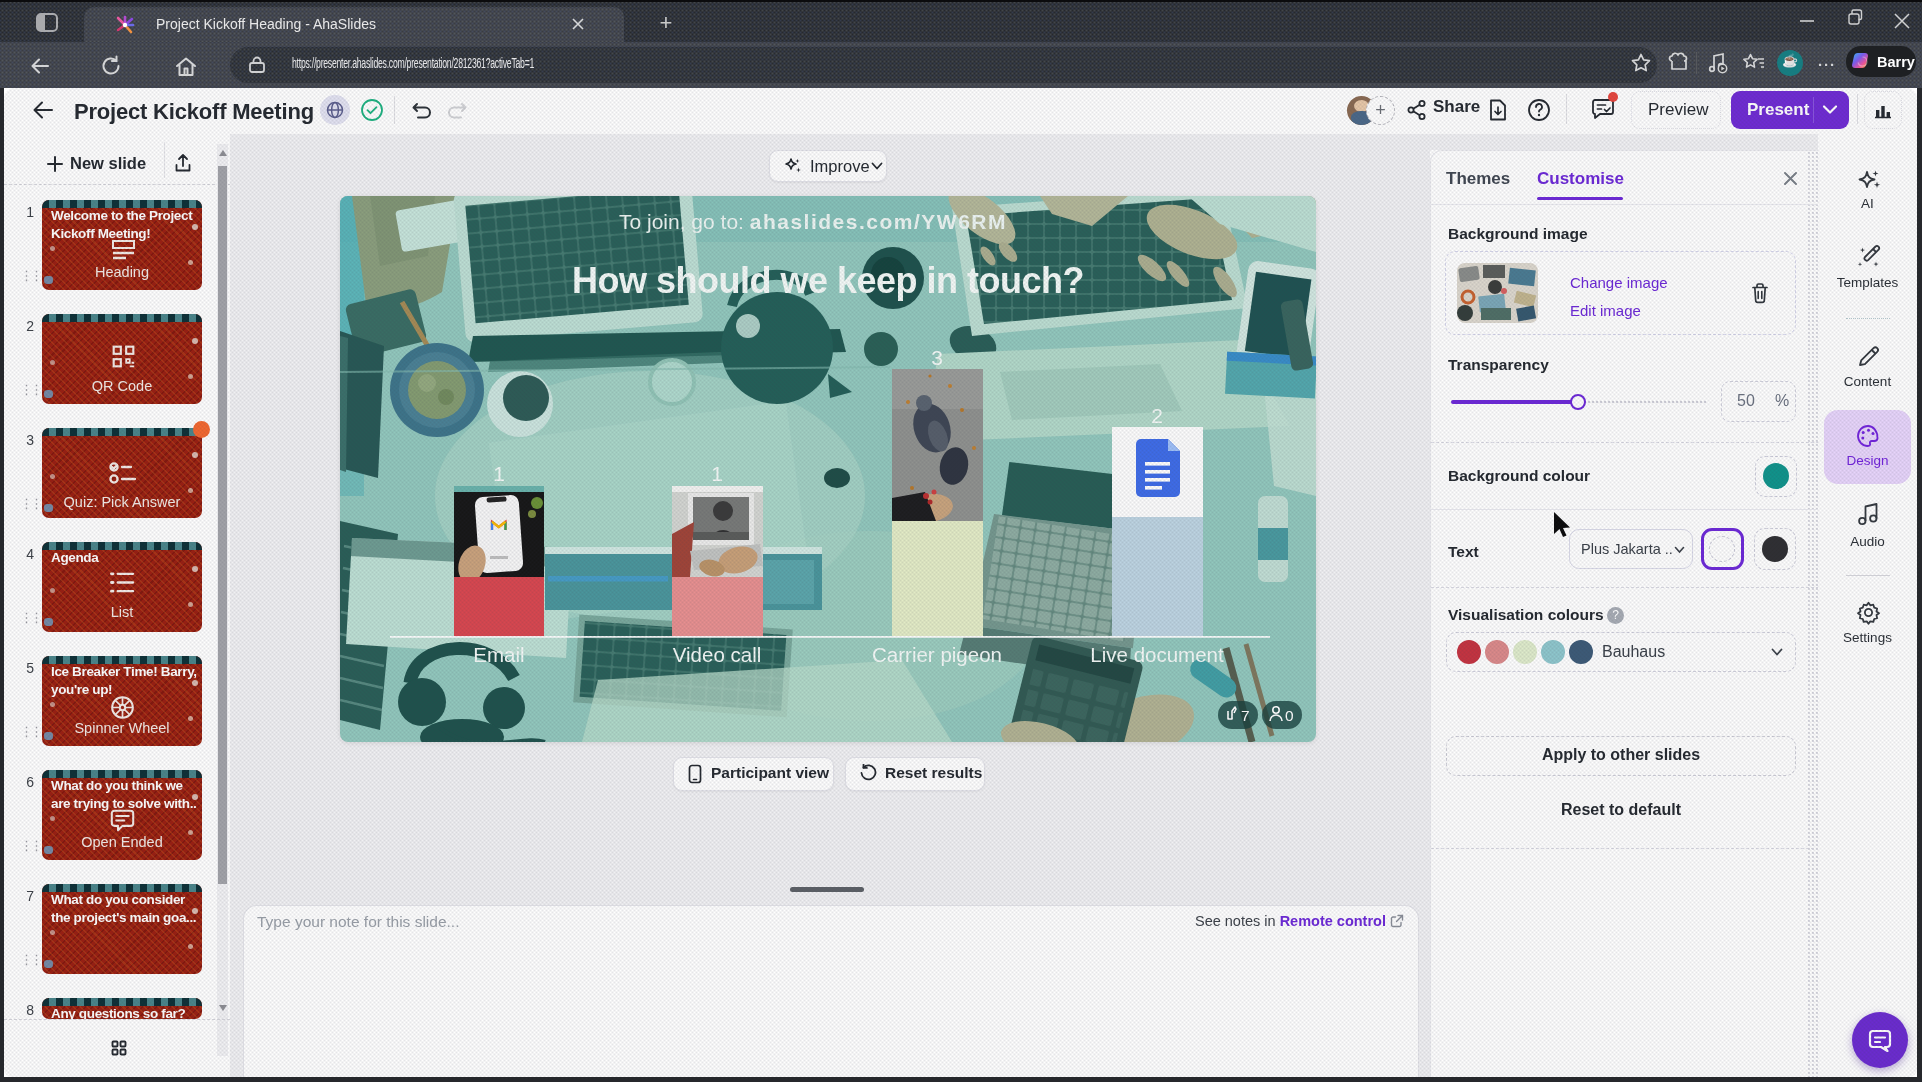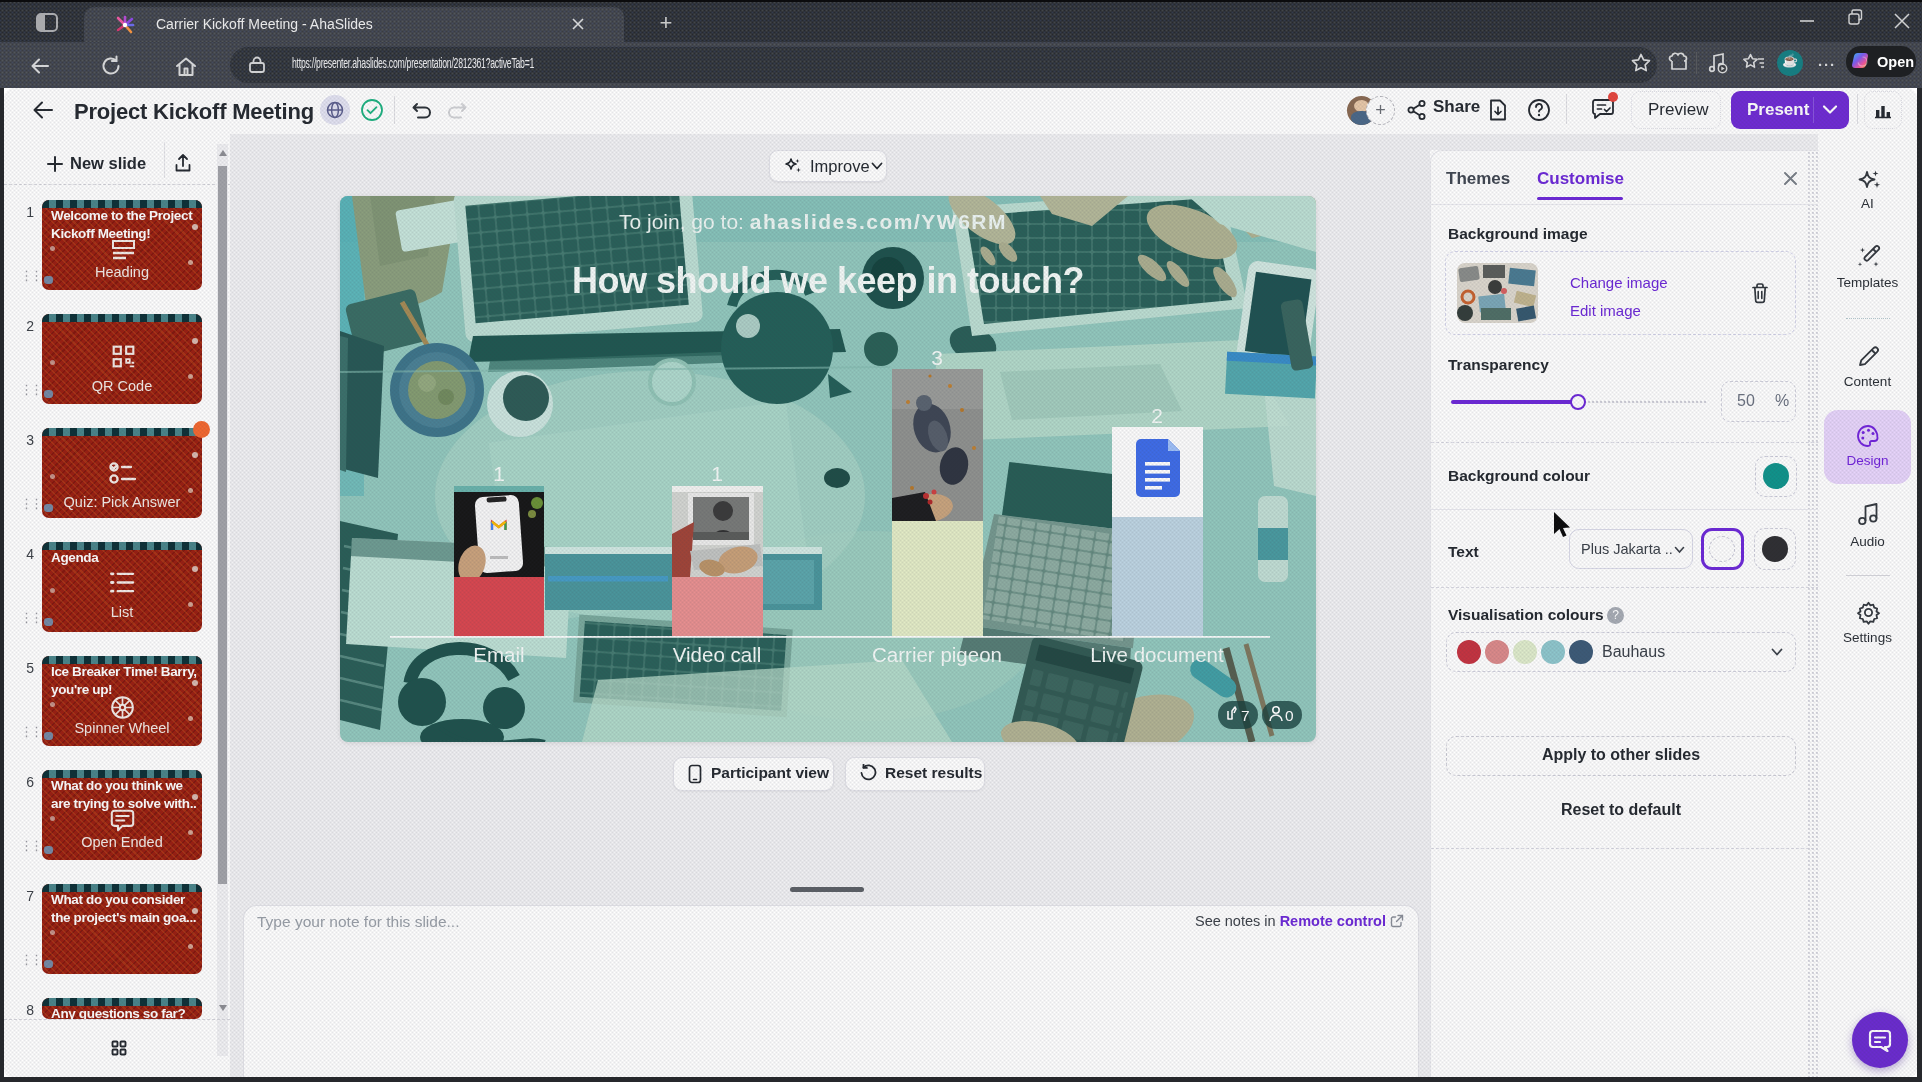--- a/index.html
+++ b/index.html
@@ -56,21 +56,21 @@
       <g stroke-width="2.6" fill="none" stroke-linecap="round">
         <path d="M11 11 L4 4" stroke="#e85aa0"></path>
             <path d="M11 11 L18 5" stroke="#8a4ae0"></path>
         <path d="M11 11 L17 18" stroke="#f09040"></path>
             <path d="M11 11 L4 16" stroke="#d03a70"></path>
         <path d="M11 11 L11 3" stroke="#b04ad0"></path>
             <path d="M11 11 L19 11" stroke="#6a6ae8"></path>
       </g>
           <circle cx="11" cy="11" r="2.2" fill="#fff"></circle>
     </svg>
-    <div class="tab-title">Carrier Kickoff Meeting - AhaSlides</div>
+    <div class="tab-title">Project Kickoff Heading - AhaSlides</div>
     <svg class="abs" style="left:487px;top:10px" width="14" height="14" viewBox="0 0 14 14">
           <path d="M2 2 L12 12 M12 2 L2 12" stroke="#d6d7d8" stroke-width="1.6"></path>
         </svg>
   </div>
   <div class="newtab">+</div>
   <svg class="winctl" style="left:1790px" width="34" height="42">
         <path d="M10 21 H24" stroke="#cfd0d1" stroke-width="1.6"></path>
       </svg>
   <svg class="winctl" style="left:1838px" width="34" height="42">
         <rect x="11" y="14" width="10" height="10" rx="2" fill="none" stroke="#cfd0d1" stroke-width="1.4"></rect>
@@ -123,21 +123,21 @@
           <linearGradient id="cpl" x1="0" y1="0" x2="1" y2="1">
             <stop offset="0" stop-color="#35b5f0"></stop>
             <stop offset=".4" stop-color="#7a5ae8"></stop>
             <stop offset=".7" stop-color="#e8529a"></stop>
             <stop offset="1" stop-color="#f0a030"></stop>
           </linearGradient>
         </defs>
     <path d="M6 2 h7 a3 3 0 0 1 3 3 l-2 9 a4 4 0 0 1 -4 3 h-7 a3 3 0 0 1 -3 -3 l2 -9 a4 4 0 0 1 4 -3 z" fill="url(#cpl)"></path>
     <path d="M10.5 6 a4.5 4.5 0 1 1 -4.4 5.5" fill="none" stroke="#ffffff55" stroke-width="1.2"></path>
   </svg>
-  <div class="abs" style="left:1877px;top:12px;color:#fff;font-size:14.5px;font-weight:bold">Open</div>
+  <div class="abs" style="left:1877px;top:12px;color:#fff;font-size:14.5px;font-weight:bold">Barry</div>
 </div>
 
 <div class="app dotsD">
 
   <svg class="abs" style="left:26px;top:9px" width="26" height="26" viewBox="0 0 26 26">
         <path d="M22 13 H5 M12 5.5 L4.5 13 L12 20.5" stroke="#24292f" stroke-width="2" fill="none" stroke-linecap="round" stroke-linejoin="round"></path>
       </svg>
   <div class="hdr-title">Project Kickoff Meeting</div>
   <div class="abs" style="left:316px;top:7px;width:30px;height:30px;border-radius:50%;background:#e3e3f2"></div>
   <svg class="abs" style="left:321px;top:12px" width="20" height="20" viewBox="0 0 20 20">

